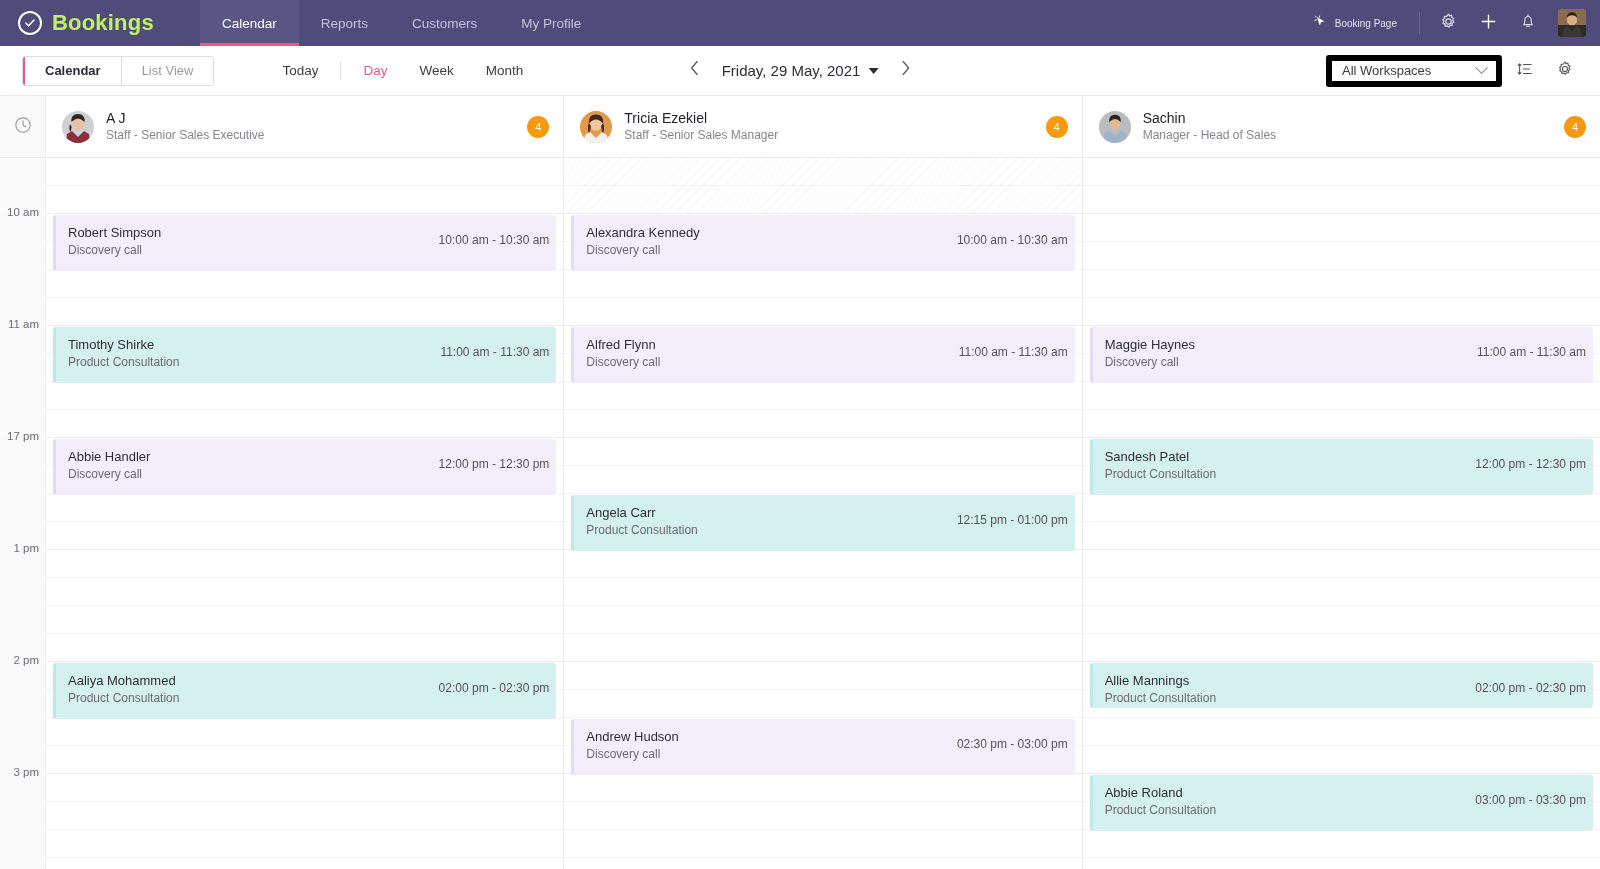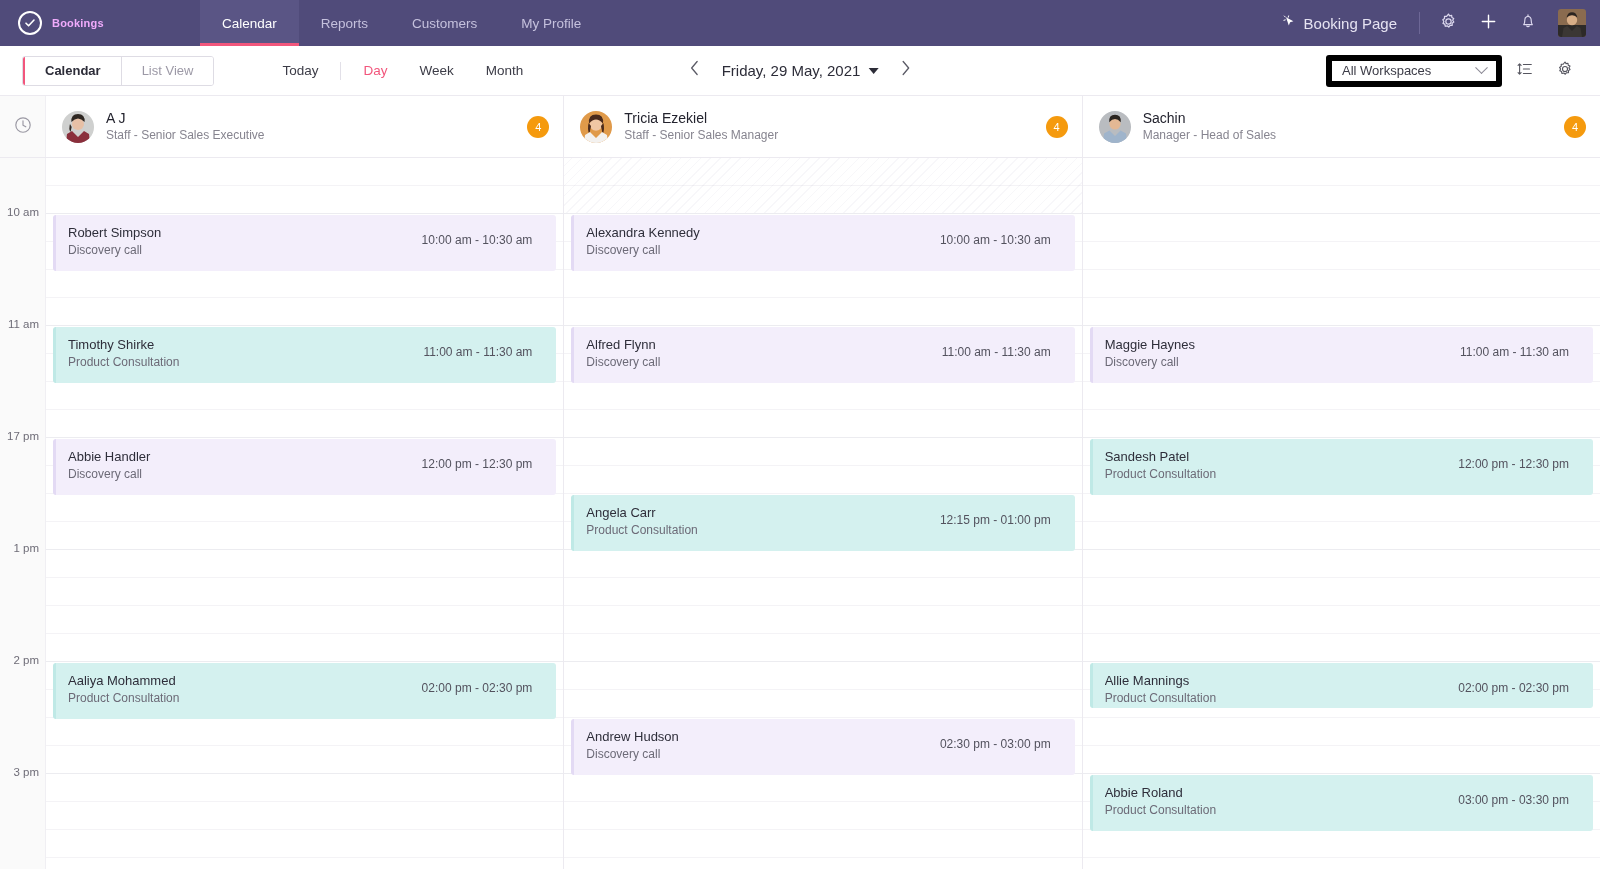--- a/index.html
+++ b/index.html
@@ -27,22 +27,22 @@
   }
   .brand-logo {
     width: 24px; height: 24px;
     border: 2px solid #ffffff;
     border-radius: 50%;
     display: flex; align-items: center; justify-content: center;
     position: relative;
   }
   .brand-logo svg { display: block; }
   .brand-name {
-    color: #f0abfc;
-    font-size: 11px;
+    color: #bef264;
+    font-size: 22px;
     font-weight: bold;
     letter-spacing: .2px;
   }
   .nav-items { display: flex; align-items: center; height: 100%; }
   .nav-item {
     height: 100%;
     display: flex; align-items: center; justify-content: center;
     padding: 0 22px;
     color: #c5c1dd;
     font-size: 13.5px;
@@ -62,21 +62,21 @@
   }
   .nav-right {
     margin-left: auto;
     display: flex; align-items: center; gap: 0px;
     padding-right: 14px;
     height: 100%;
   }
   .booking-page-btn {
     display: flex; align-items: center; gap: 7px;
     color: #e6e3f2;
-    font-size: 15px;
+    font-size: 10px;
     padding: 0 14px;
     cursor: pointer;
     height: 100%;
   }
   .nav-divider {
     width: 1px; height: 22px; background: #6d6796;
     margin: 0 8px;
   }
   .nav-icon-btn {
     width: 40px; height: 46px;
@@ -291,21 +291,21 @@
       transparent 1px,
       transparent 7px
     );
     pointer-events: none;
   }
 
   .event {
     position: absolute;
     left: 7px; right: 7px;
     border-radius: 3px;
-    padding: 9px 24px 0 12px;
+    padding: 9px 7px 0 12px;
     overflow: hidden;
     cursor: pointer;
     display: flex;
     align-items: flex-start;
   }
   .event.discovery {
     background: #f3eefb;
     border-left: 3px solid #e3daf4;
   }
   .event.product {

